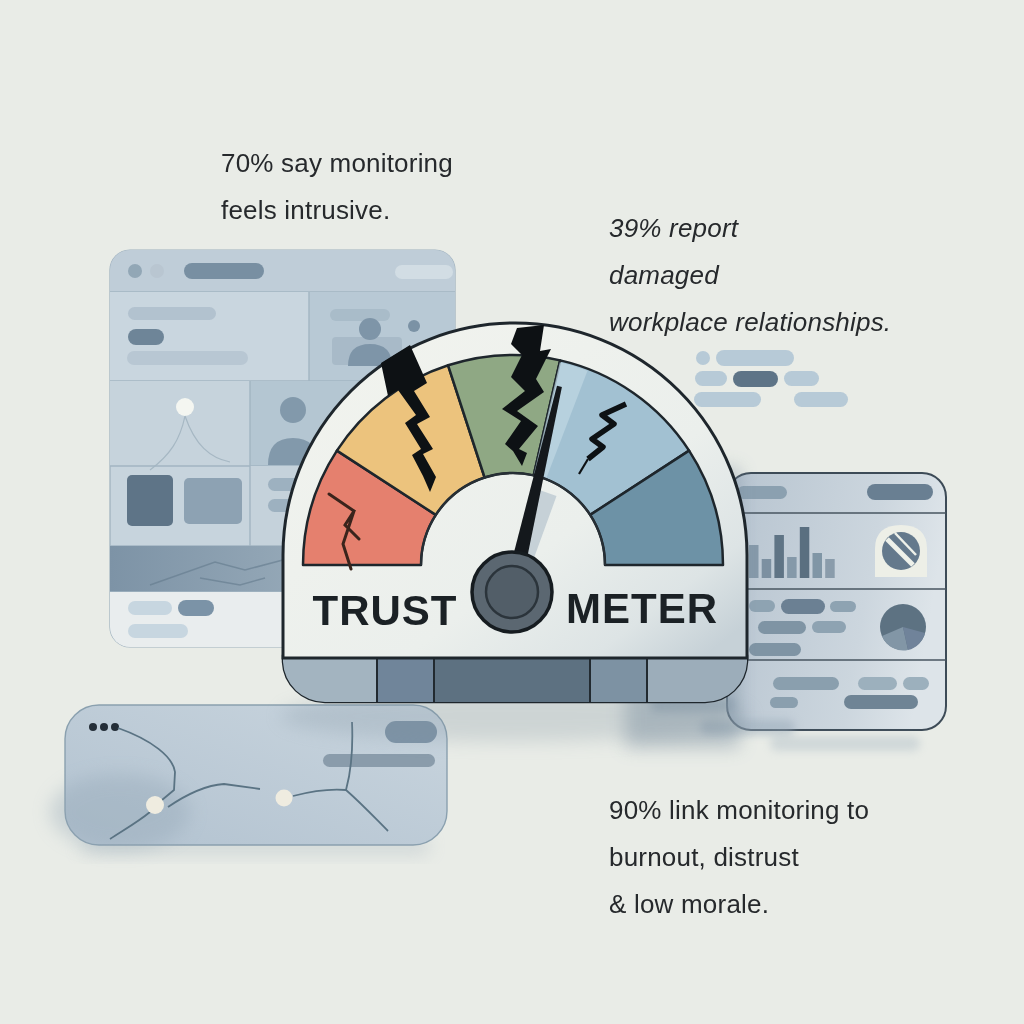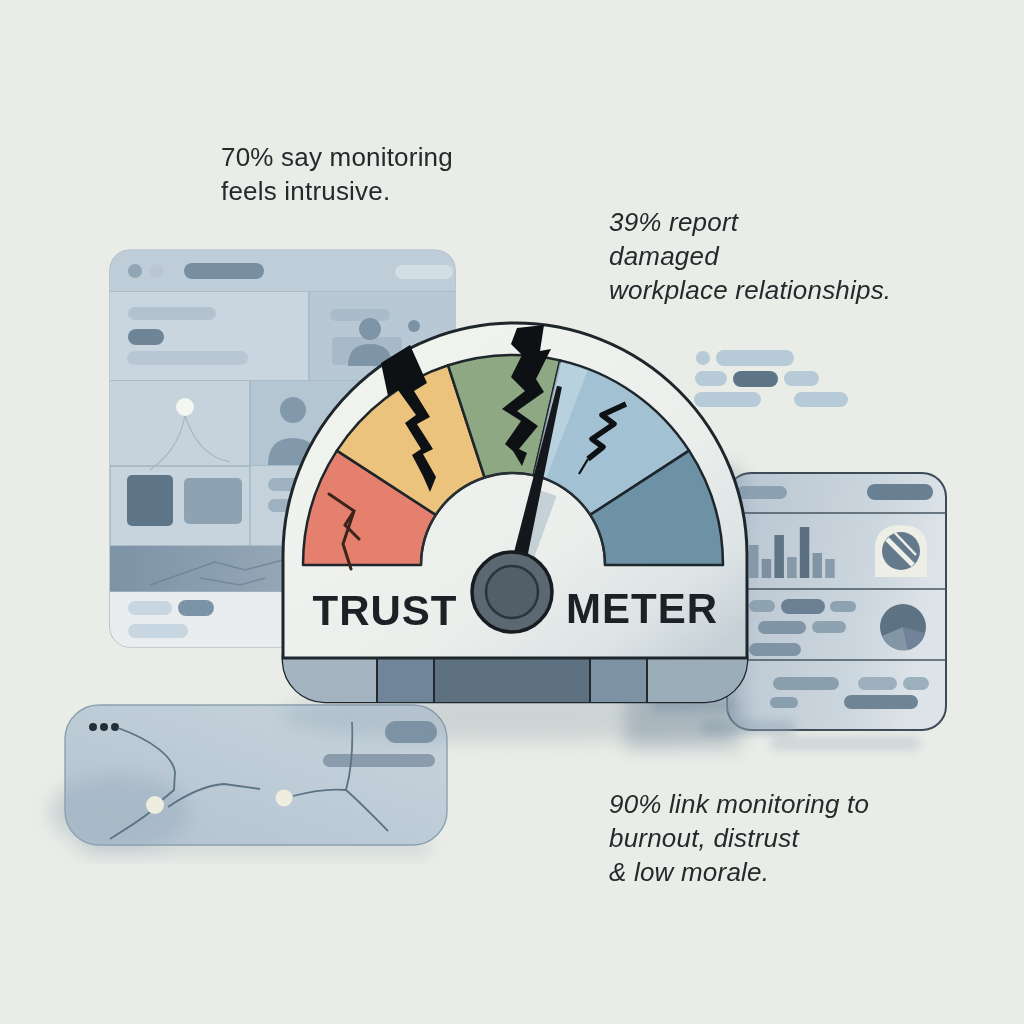--- a/index.html
+++ b/index.html
@@ -1,19 +1,19 @@
 <!DOCTYPE html>
 <html><head>
 <meta charset="utf-8">
 <style>
   html,body{margin:0;padding:0;}
   .canvas{position:relative;width:1024px;height:1024px;overflow:hidden;background:#e9ece7;
           font-family:"Liberation Sans",sans-serif;}
   .artwork{position:absolute;left:0;top:0;}
-  .stat{position:absolute;white-space:pre-line;color:#26292c;font-size:26px;line-height:34px;
+  .stat{position:absolute;white-space:pre-line;color:#26292c;font-size:26px;line-height:47px;
         letter-spacing:.2px;font-weight:500;}
   .stat-1{left:221px;top:140px;}
   .stat-2{left:609px;top:205px;}
   .stat-3{left:609px;top:787px;}
   .gauge-label{font-family:"Liberation Sans",sans-serif;font-weight:700;font-size:42px;
                fill:#1b2125;letter-spacing:1px;text-anchor:middle;}
 </style>
 </head>
 <body>
 
@@ -260,17 +260,17 @@
     <text class="gauge-label" x="385" y="625">TRUST</text>
     <text class="gauge-label" x="642" y="623">METER</text>
   </g>
 </svg>
 
 <div class="stat stat-1" style="color: rgb(38, 41, 44);">70% say monitoring
 feels intrusive.</div>
 <div class="stat stat-2" style="color: rgb(38, 41, 44); font-style: italic;">39% report
 damaged
 workplace relationships.</div>
-<div class="stat stat-3" style="color: rgb(38, 41, 44); font-style: italic;">90% link monitoring to
+<div class="stat stat-3" style="color: rgb(38, 41, 44);">90% link monitoring to
 burnout, distrust
 &amp; low morale.</div>
 
 </div>
 
 </body></html>

